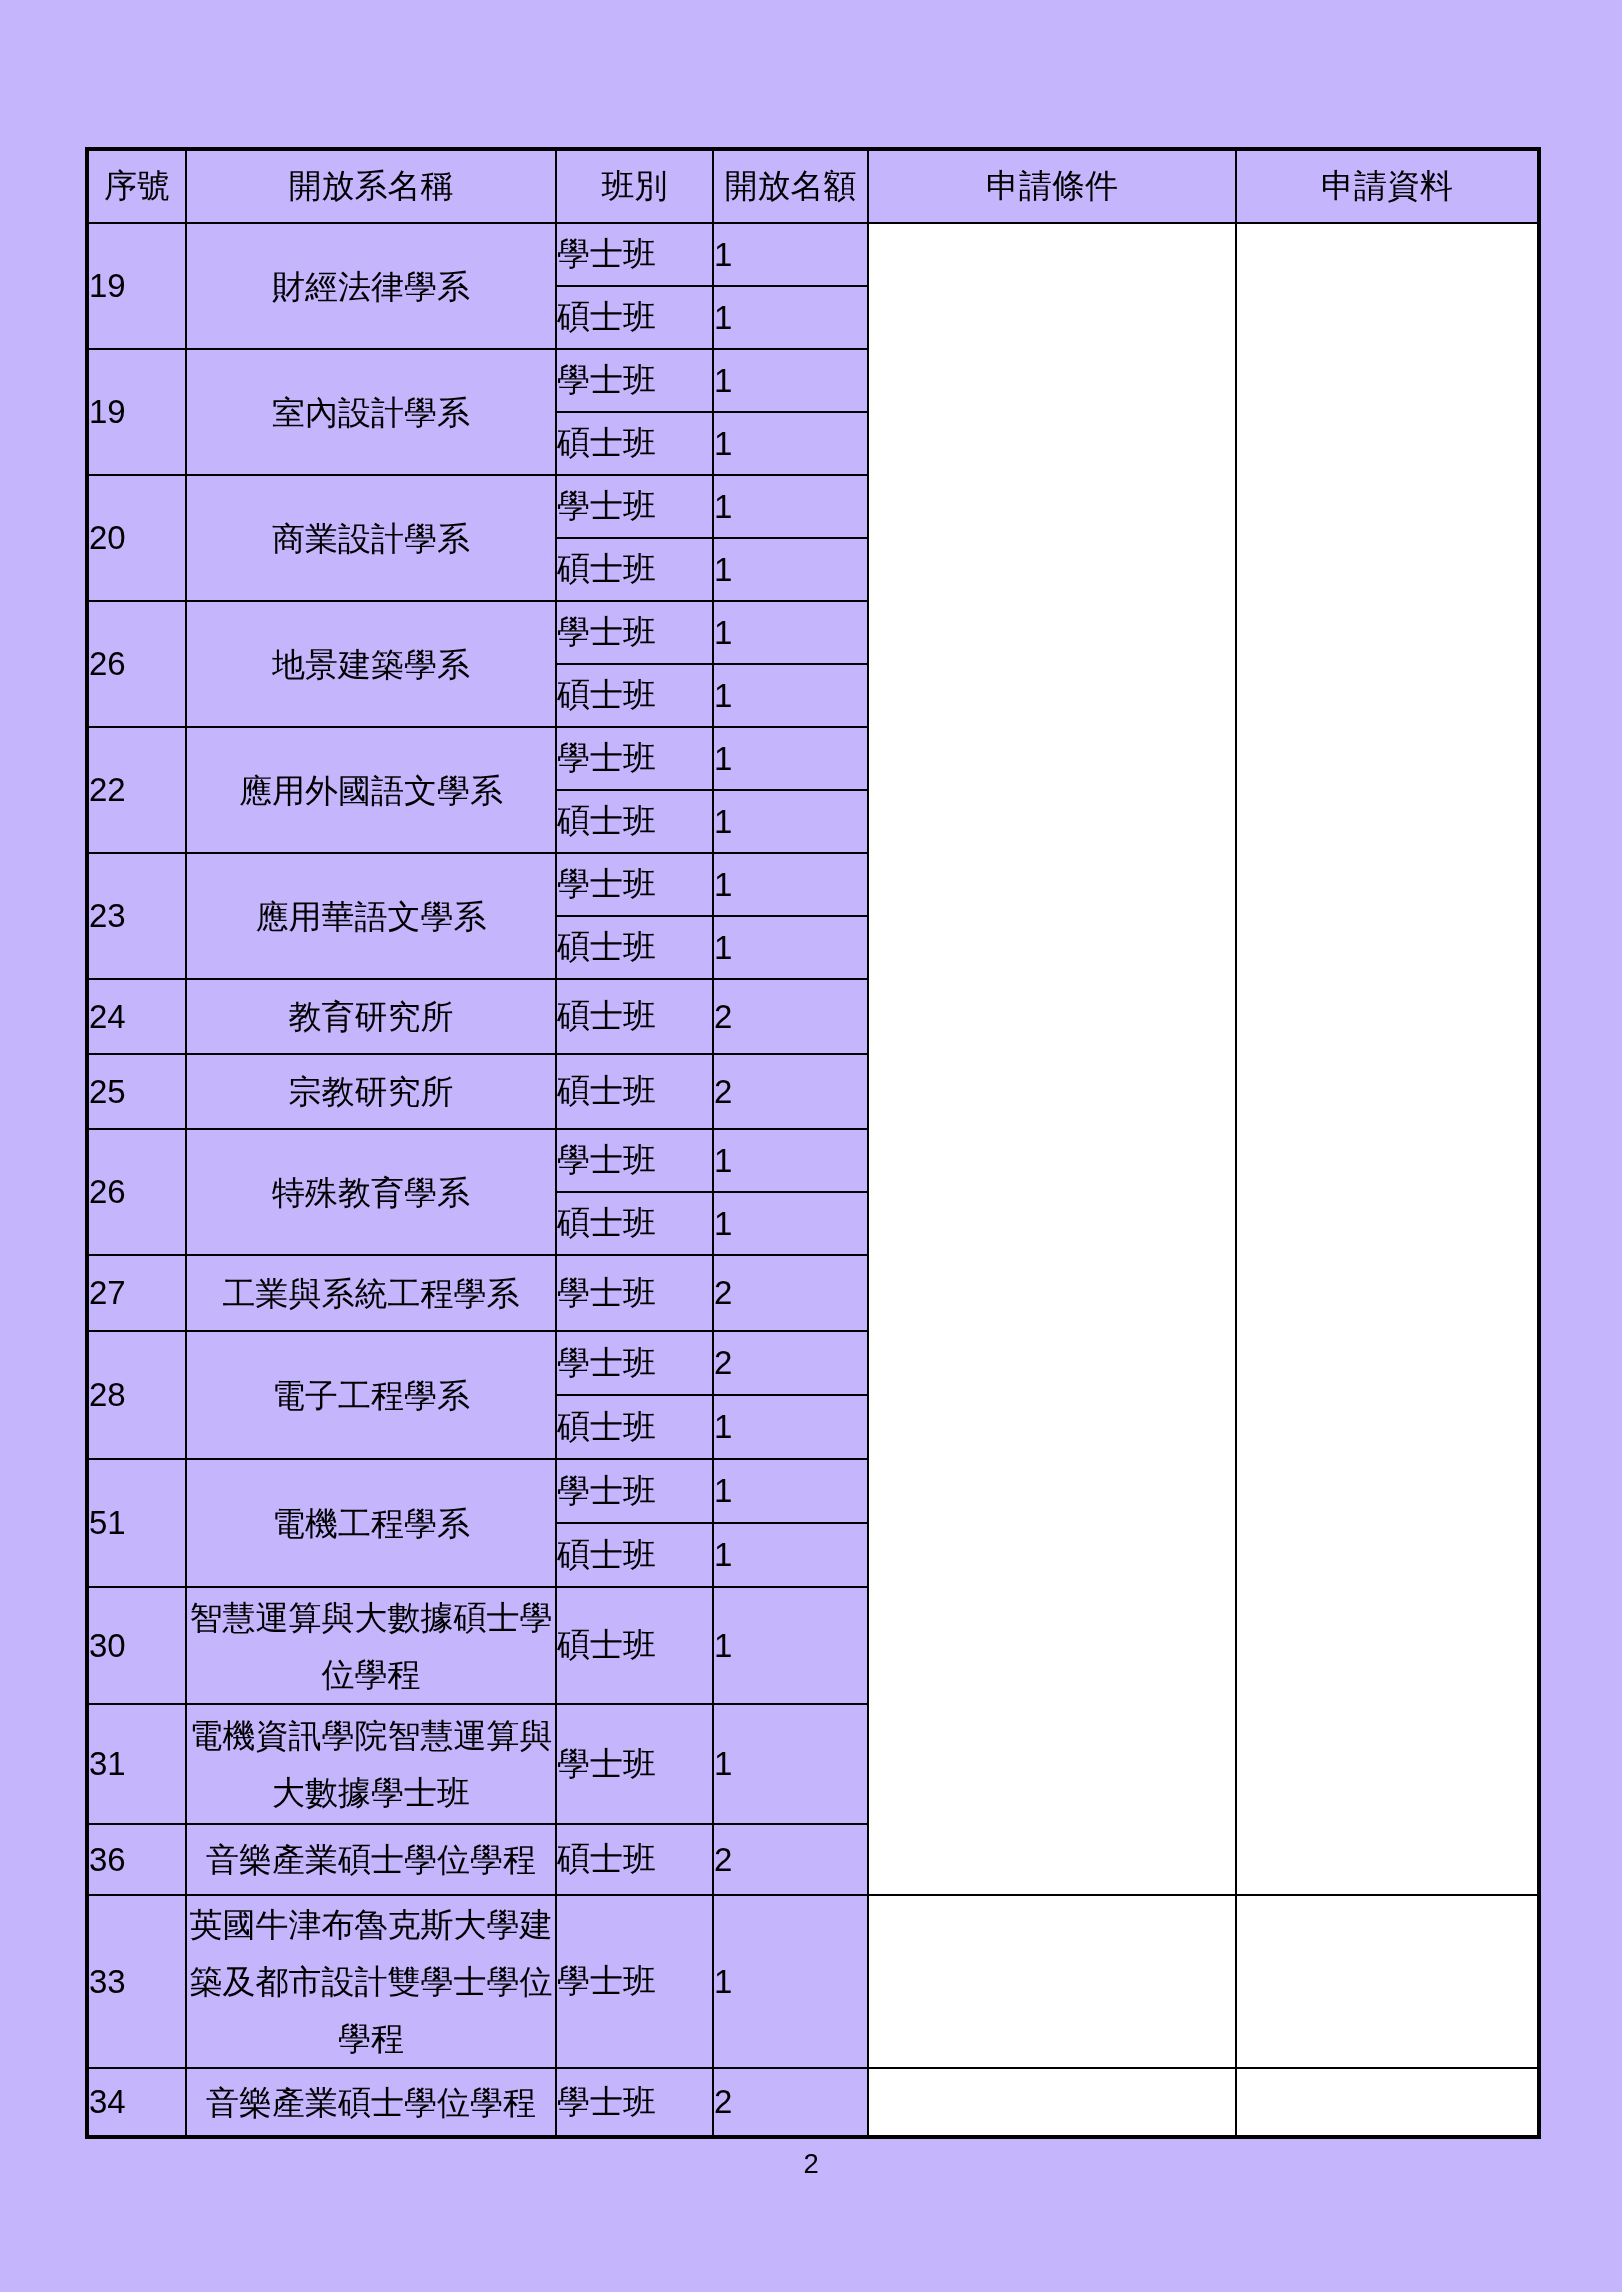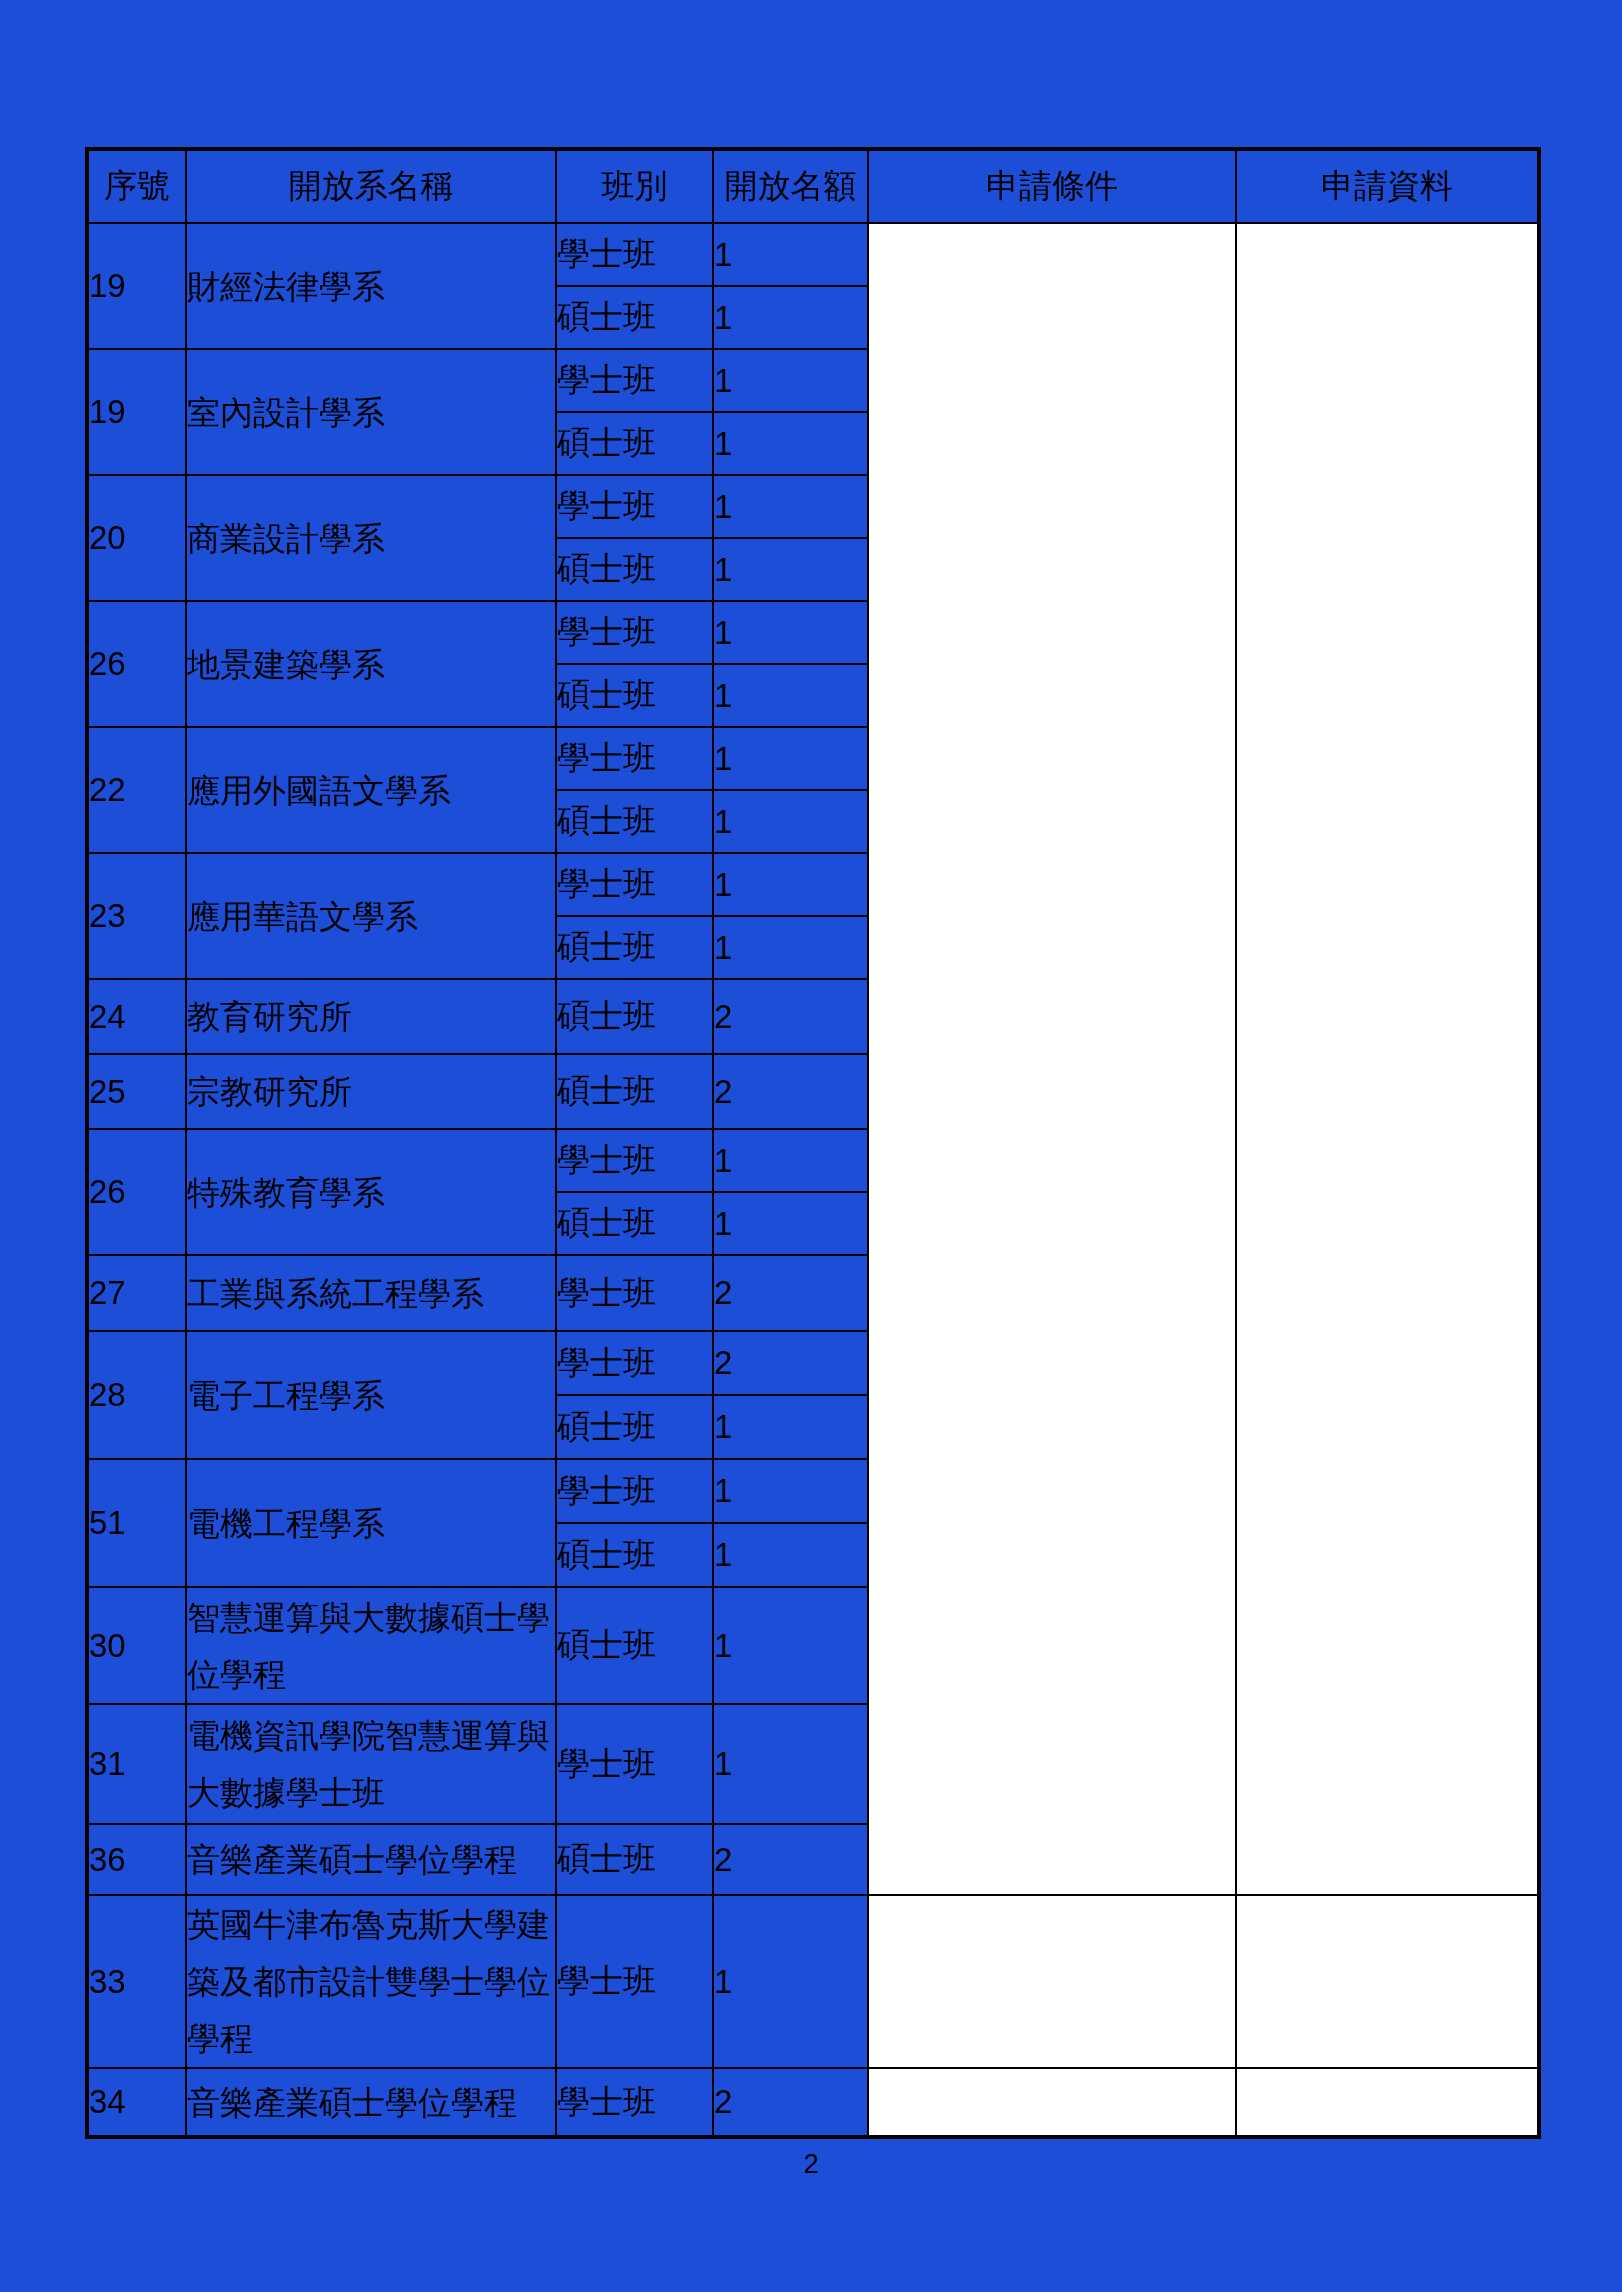--- a/index.html
+++ b/index.html
@@ -4,21 +4,21 @@
 <style>
   html, body {
     margin: 0;
     padding: 0;
     background: #ffffff;
   }
   .page {
     position: relative;
     width: 1622px;
     height: 2293px;
-    background: #1d4ed8;
+    background: #c4b5fd;
     color: #000000;
     font-family: "Liberation Sans", "DejaVu Sans", sans-serif;
   }
   table.open-depts {
     position: absolute;
     left: 85px;
     top: 147px;
     width: 1452px;
     border-collapse: collapse;
     table-layout: fixed;
@@ -34,21 +34,21 @@
     vertical-align: middle;
     overflow: hidden;
   }
   thead tr { height: 74px; }
   th { text-align: center; }
   td.num {
     text-align: left;
     padding-left: 15.7px;
   }
   td.name {
-    text-align: left;
+    text-align: center;
     padding-left: 17.6px;
     padding-right: 7.8px;
     line-height: 57px;
     word-break: break-all;
   }
   td.ct, td.q {
   }
   td.blank {
     background: #ffffff;
   }

